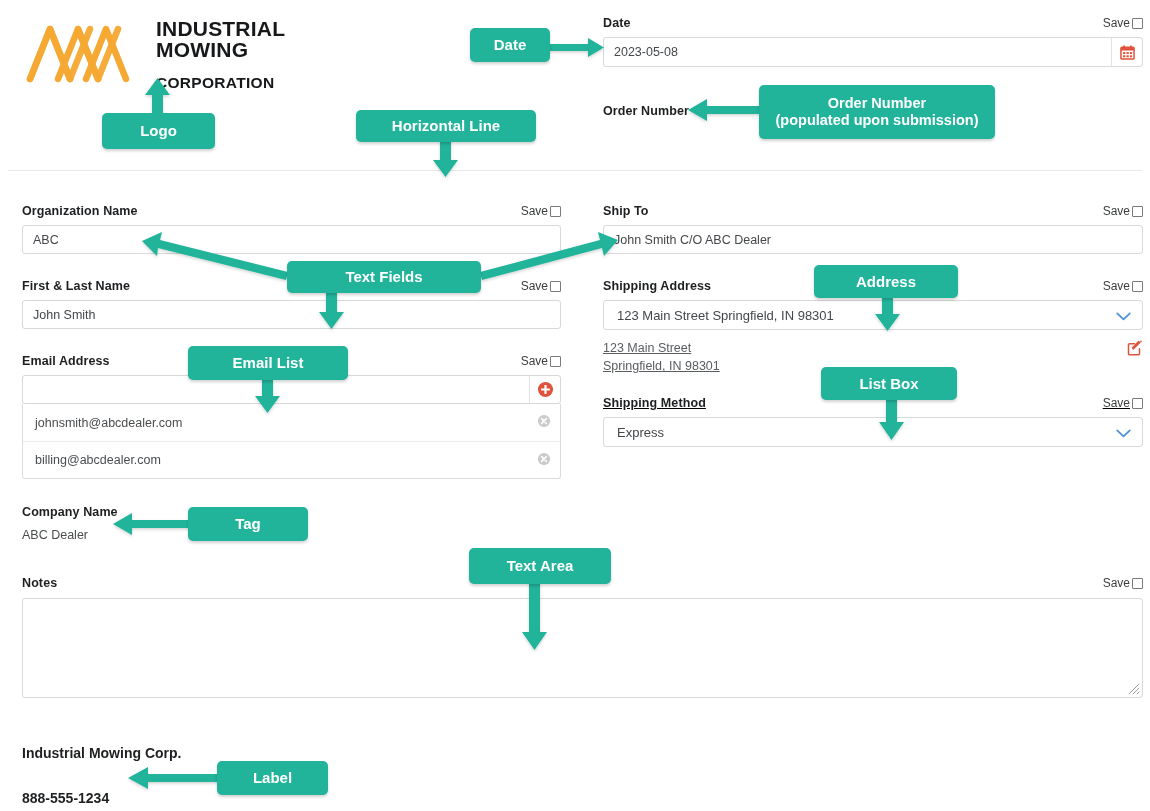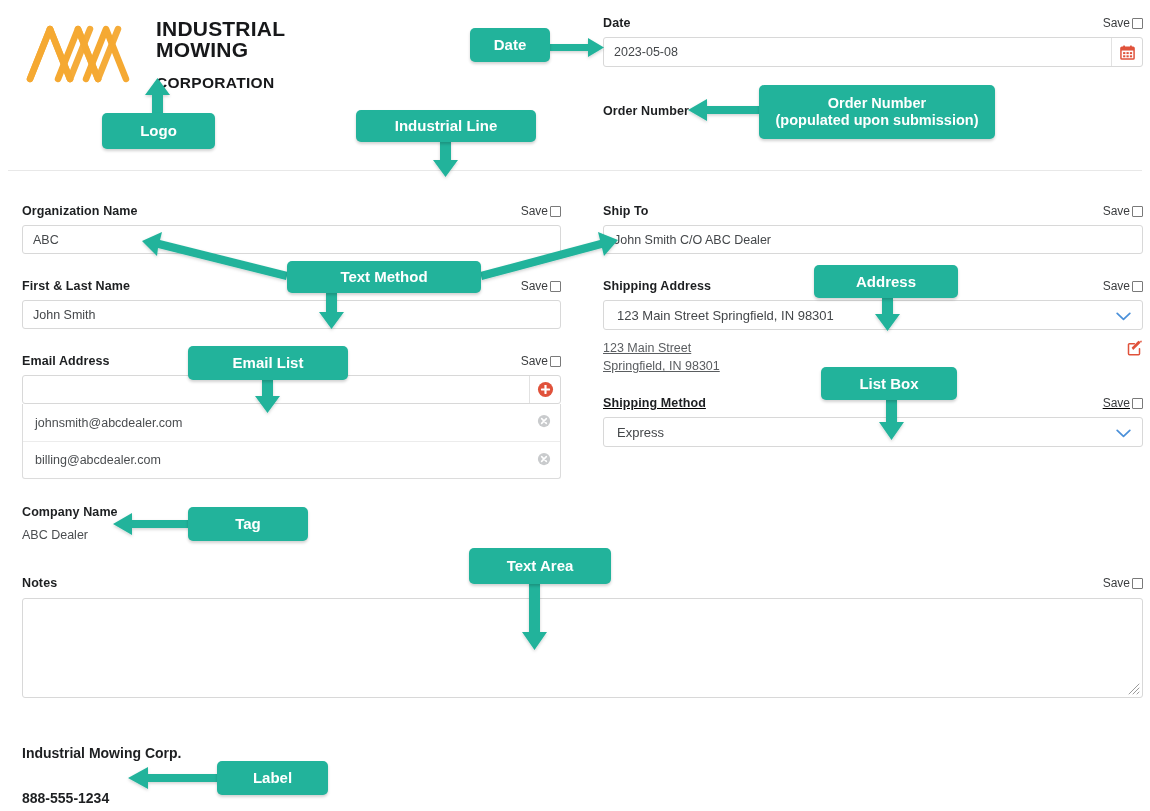--- a/index.html
+++ b/index.html
@@ -336,28 +336,28 @@
       <path d="M529 582 L540 582 L540 632 L547 632 L534.5 650 L522 632 L529 632 Z"></path>
 
       <path d="M258 774 L148 774 L148 767 L128 778 L148 789 L148 782 L258 782 Z"></path>
     </g>
   </svg>
 
   <div class="ann" style="left:470px;top:28px;width:80px;height:34px;">Date</div>
 
   <div class="ann" style="left:102px;top:113px;width:113px;height:36px;">Logo</div>
 
-  <div class="ann" style="left:356px;top:110px;width:180px;height:32px;">Industrial Line</div>
+  <div class="ann" style="left:356px;top:110px;width:180px;height:32px;">Horizontal Line</div>
 
   <div class="ann two-line" style="left:759px;top:85px;width:236px;height:54px;flex-direction:column;">
     <span>Order Number</span>
     <span>(populated upon submission)</span>
   </div>
 
-  <div class="ann" style="left:287px;top:261px;width:194px;height:32px;">Text Method</div>
+  <div class="ann" style="left:287px;top:261px;width:194px;height:32px;">Text Fields</div>
 
   <div class="ann" style="left:188px;top:346px;width:160px;height:34px;">Email List</div>
 
   <div class="ann" style="left:814px;top:265px;width:144px;height:33px;">Address</div>
 
   <div class="ann" style="left:821px;top:367px;width:136px;height:33px;">List Box</div>
 
   <div class="ann" style="left:188px;top:507px;width:120px;height:34px;">Tag</div>
 
   <div class="ann" style="left:469px;top:548px;width:142px;height:36px;">Text Area</div>

